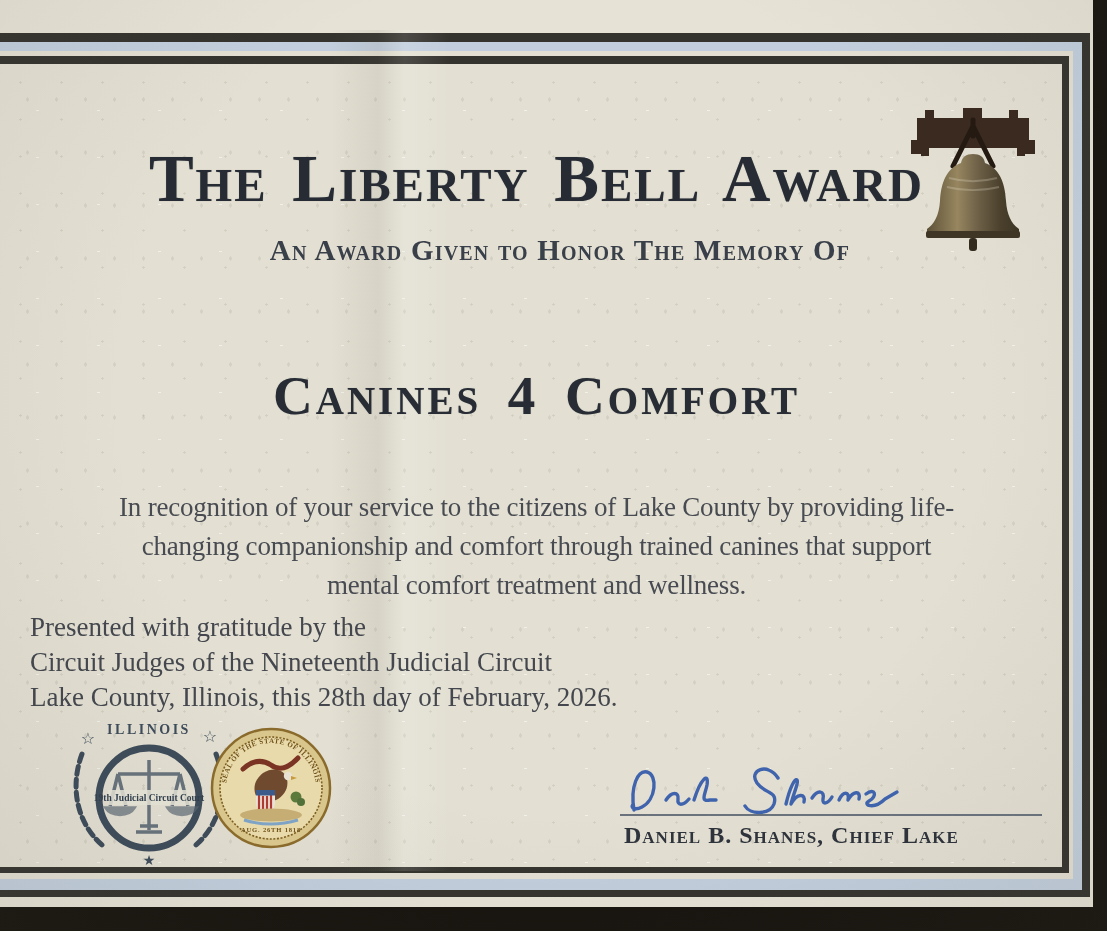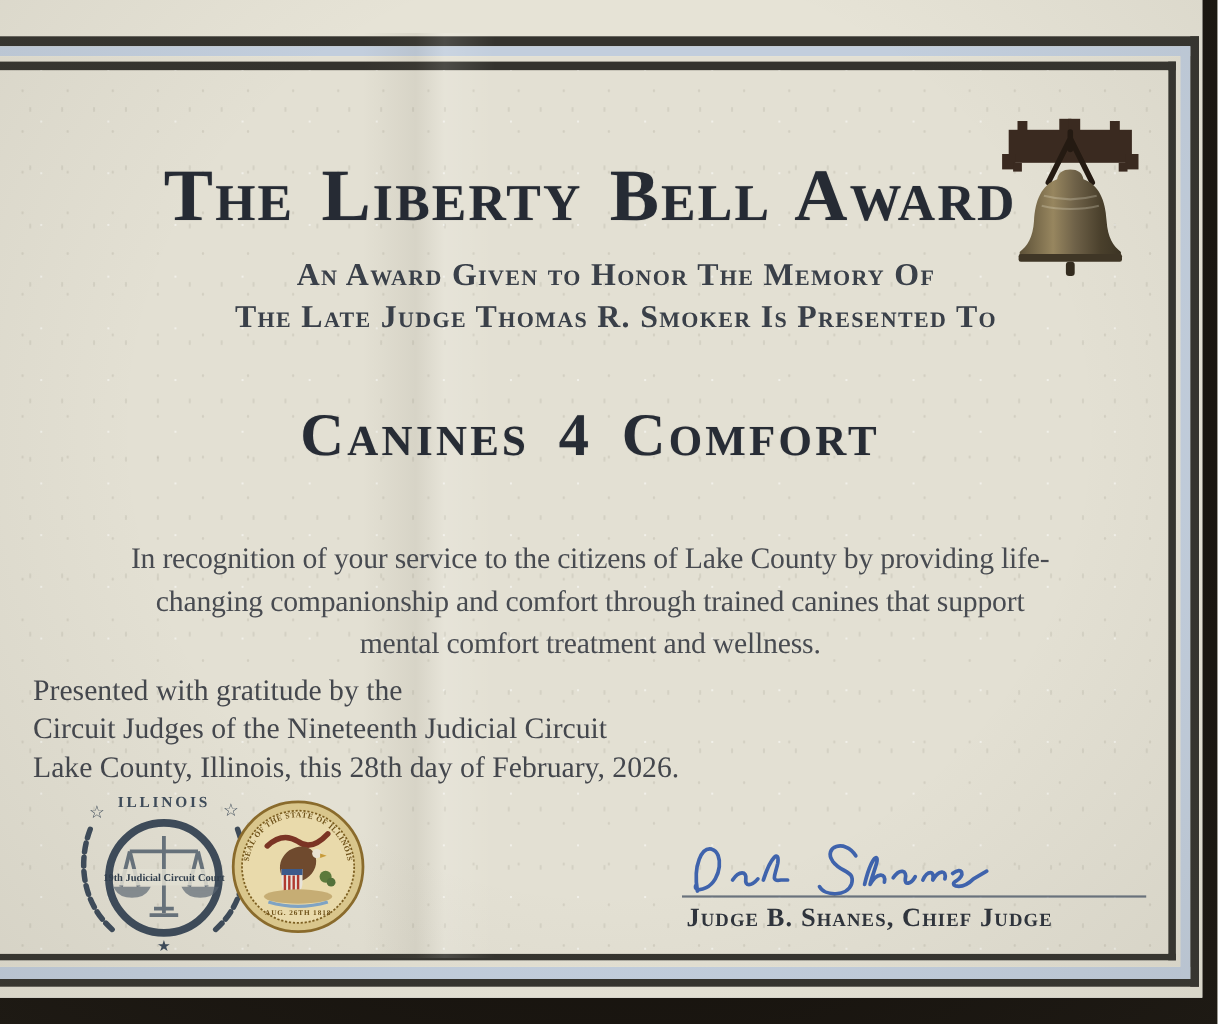--- a/index.html
+++ b/index.html
@@ -109,21 +109,20 @@
       <path d="M68,28 v16 M68,34 L48,74 M68,34 L88,74" stroke="#241a12" stroke-width="5" fill="none" stroke-linecap="round"></path>
 
       <path fill="url(#bellGrad)" d="M68,62 c-7,0 -11,3 -12,9 c-14,5 -20,19 -21,38 c-1,15 -6,23 -13,28 v4 h92 v-4 c-7,-5 -12,-13 -13,-28 c-1,-19 -7,-33 -21,-38 c-1,-6 -5,-9 -12,-9 z"></path>
       <path d="M44,86 c15,4 33,4 48,0 M42,95 c16,4 36,4 52,0" stroke="rgba(240,235,215,0.25)" stroke-width="2" fill="none"></path>
       <rect x="21" y="139" width="94" height="7" rx="2" fill="#3f3626"></rect>
       <rect x="64" y="146" width="8" height="13" rx="3" fill="#332b1e"></rect>
     </svg>
 
     <div class="cline title sc">The Liberty Bell Award</div>
     <div class="cline subtitle sc sub1">An Award Given to Honor The Memory Of</div>
-    <div class="cline subtitle sc sub2">The Late Judge Thomas R. Smoker Is Presented To</div>
     <div class="cline recipient sc">Canines 4 Comfort</div>
 
     <div class="bodyblock">
       <div>In recognition of your service to the citizens of Lake County by providing life-</div>
       <div>changing companionship and comfort through trained canines that support</div>
       <div>mental comfort treatment and wellness.</div>
     </div>
 
     <div class="gratitude">
       <div>Presented with gratitude by the</div>
@@ -186,16 +185,16 @@
         <path d="M48,48 c6,-9 13,-8 12,-1 c-1,7 5,7 11,0"></path>
         <path d="M76,48 c7,-22 15,-28 13,-15 c-2,10 -7,17 3,15 h6"></path>
         <path d="M160,26 C150,10 130,18 139,31 C147,42 160,39 156,52 C152,63 132,63 127,54"></path>
         <path d="M168,52 c4,-17 9,-26 11,-24 c2,2 -4,15 -6,24 c6,-11 15,-11 13,-2"></path>
         <path d="M194,46 c6,-9 13,-7 11,1 c-1,6 5,5 9,-2"></path>
         <path d="M221,48 c4,-9 11,-9 9,0 c5,-9 13,-10 11,-1"></path>
         <path d="M248,42 c9,-7 12,2 3,7 c-7,4 5,9 16,-2 l12,-7"></path>
       </g>
     </svg>
     <div class="sig-line"></div>
-    <div class="sig-name sc">Judge B. Shanes, Chief Judge</div>
+    <div class="sig-name sc">Daniel B. Shanes, Chief Lake</div>
 
   </div>
 </div>
 
 </body></html>

